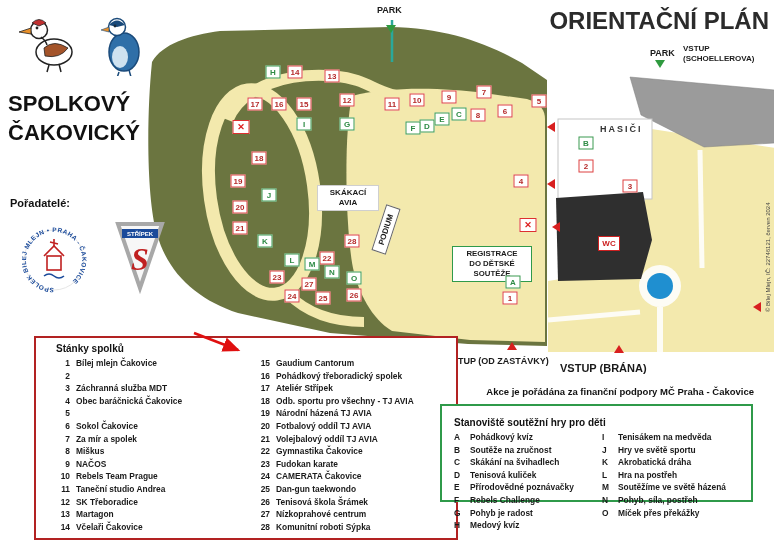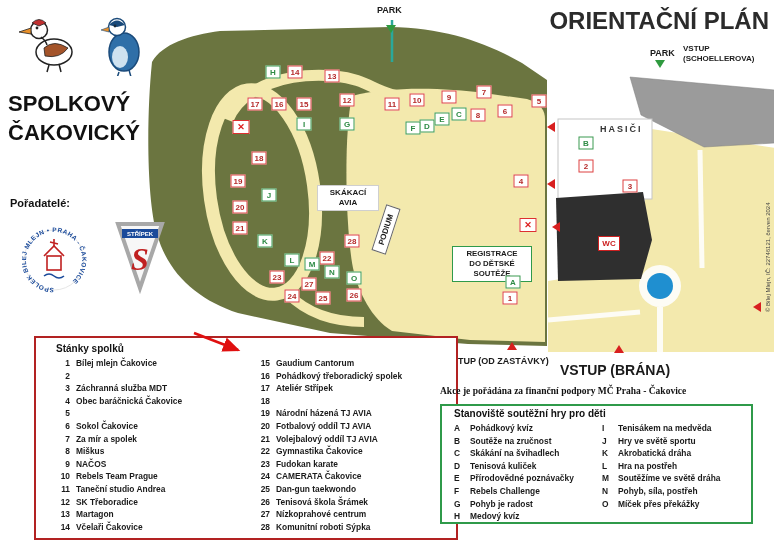--- a/index.html
+++ b/index.html
@@ -34,38 +34,38 @@
   #hasici{left:600px;top:124px;font-size:9px;letter-spacing:2px;color:#333;}
   #skakaci{left:317px;top:185px;width:60px;background:#fff;border:1px solid #cfcfcf;text-align:center;
            font-size:8px;line-height:1.25;padding:2px 0;white-space:normal;}
   #podium{left:362px;top:222px;width:46px;height:13px;background:#fff;border:1px solid #666;
           font-size:8px;text-align:center;line-height:13px;transform:rotate(-72deg);}
   #reg-box{left:452px;top:246px;width:78px;background:#fff;border:1px solid #2f9a4a;text-align:center;
            font-size:7.8px;line-height:1.3;padding:2px 0;white-space:normal;}
   #wc{left:598px;top:236px;width:20px;height:13px;background:#fff;border:1px solid #cc2020;color:#cc2020;
       font-size:8px;text-align:center;line-height:13px;}
   #vstup-zast{left:446px;top:356px;font-size:9px;}
-  #vstup-brana{left:560px;top:362px;font-size:14px;}
+  #vstup-brana{left:560px;top:362px;font-size:11px;}
 
   
   .panel{position:absolute;background:#fff;box-sizing:border-box;z-index:4;}
   #stands-box{left:18px;top:336px;width:424px;height:204px;border:2px solid #b22222;padding:5px 0 0 20px;margin-left:16px;}
-  #games-box{left:440px;top:404px;width:313px;height:120px;border:2px solid #2f9a4a;padding:2px 0 0 12px;}
+  #games-box{left:440px;top:404px;width:313px;height:98px;border:2px solid #2f9a4a;padding:11px 0 0 12px;}
   .panel-title{font-weight:bold;font-size:10px;color:#111;margin:0 0 3px 0;}
   .cols{display:flex;}
   .col{display:flex;flex-direction:column;}
   #stands-box .col{width:206px;}
   #games-box .col{width:148px;}
   .list-row{display:flex;font-size:8.4px;font-weight:bold;line-height:12.6px;color:#1a1a1a;white-space:nowrap;}
   #games-box .list-row{line-height:12.6px;}
   .list-row .key{width:14px;text-align:right;margin-right:6px;flex:none;}
   #games-box .list-row .key{width:10px;text-align:left;margin-right:6px;}
 
-  #funding{position:absolute;left:440px;top:386px;width:314px;text-align:left;
-           font-size:9.5px;font-weight:bold;color:#111;z-index:4;font-family:Liberation Serif, serif;}
+  #funding{position:absolute;left:440px;top:386px;width:314px;text-align:right;
+           font-size:9.5px;font-weight:bold;color:#111;z-index:4;}
 
   #copyright{position:absolute;left:765px;top:312px;transform:rotate(-90deg);transform-origin:0 0;
              font-size:6px;color:#444;white-space:nowrap;z-index:2;}
 
   #pointer-arrow{position:absolute;left:188px;top:328px;z-index:6;}
   #logos-top{position:absolute;left:14px;top:10px;}
   #logos-organizers{position:absolute;left:22px;top:214px;}
 </style>
 </head>
 <body>
@@ -289,20 +289,21 @@
           <div class="list-row">
             <span class="key">16</span>
             <span class="lbl">Pohádkový třeboradický spolek</span>
           </div>
           <div class="list-row">
             <span class="key">17</span>
             <span class="lbl">Ateliér Střípek</span>
           </div>
           <div class="list-row">
             <span class="key">18</span>
+            <span class="lbl">Odb. sportu pro všechny - TJ AVIA</span>
           </div>
           <div class="list-row">
             <span class="key">19</span>
             <span class="lbl">Národní házená TJ AVIA</span>
           </div>
           <div class="list-row">
             <span class="key">20</span>
             <span class="lbl">Fotbalový oddíl TJ AVIA</span>
           </div>
           <div class="list-row">
@@ -401,21 +402,21 @@
           <div class="list-row">
             <span class="key">K</span>
             <span class="lbl">Akrobatická dráha</span>
           </div>
           <div class="list-row">
             <span class="key">L</span>
             <span class="lbl">Hra na postřeh</span>
           </div>
           <div class="list-row">
             <span class="key">M</span>
-            <span class="lbl">Soutěžíme ve světě dráha</span>
+            <span class="lbl">Soutěžíme ve světě házená</span>
           </div>
           <div class="list-row">
             <span class="key">N</span>
             <span class="lbl">Pohyb, síla, postřeh</span>
           </div>
           <div class="list-row">
             <span class="key">O</span>
             <span class="lbl">Míček přes překážky</span>
           </div>
         </div>

